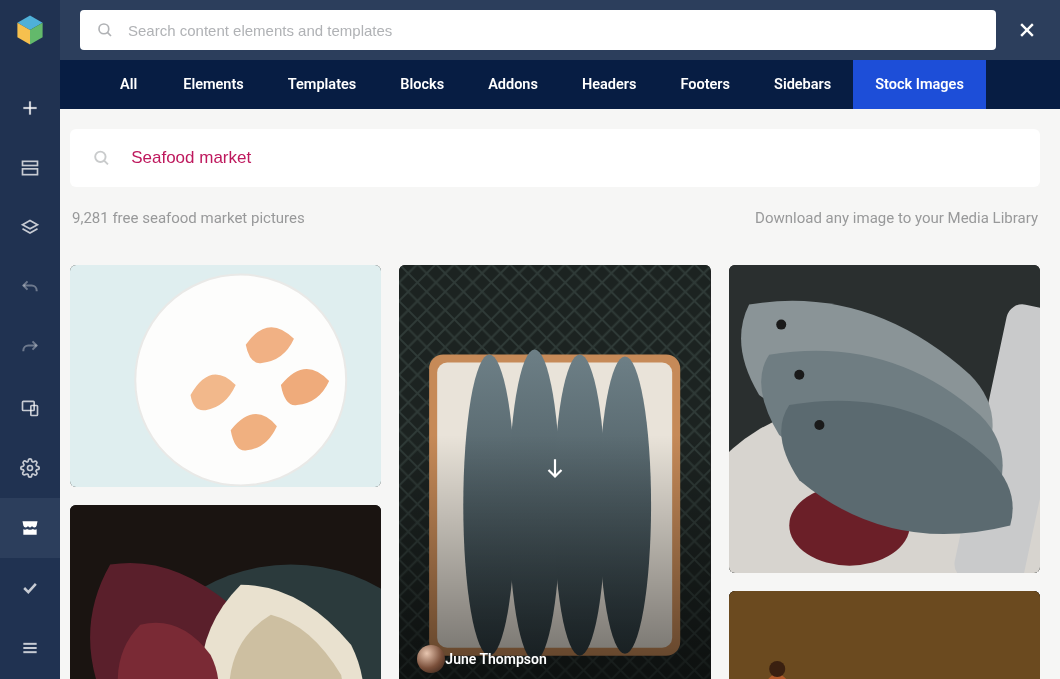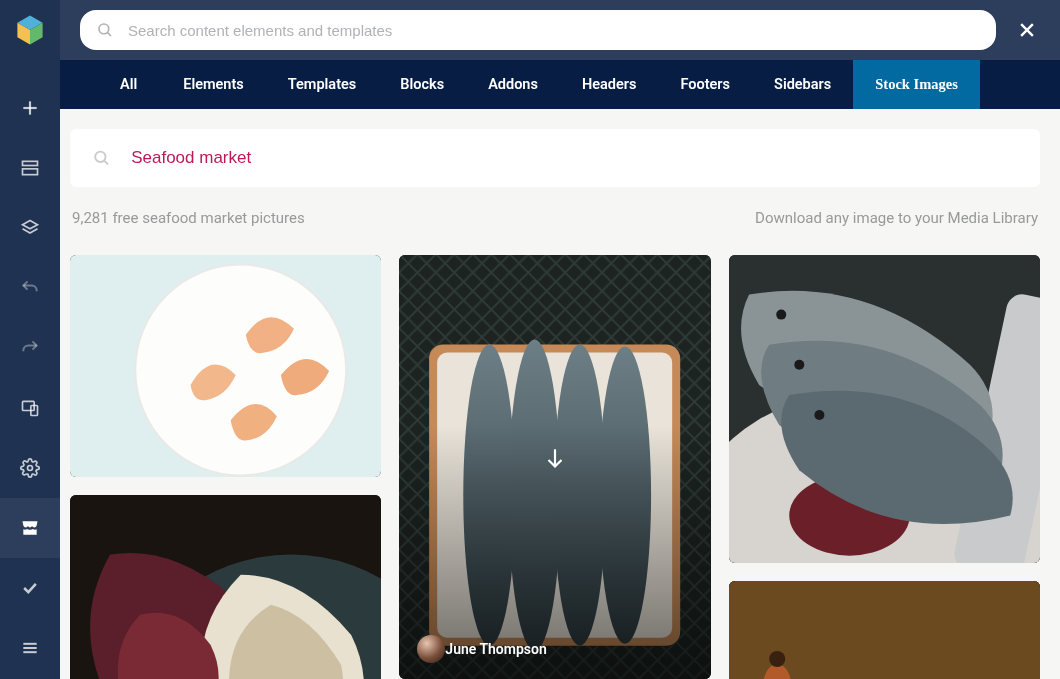--- a/index.html
+++ b/index.html
@@ -40,21 +40,21 @@
   height: 60px;
   background: #2C3E5C;
   display: flex;
   align-items: center;
   padding: 0 20px;
   gap: 18px;
 }
 .search-outer {
   flex: 1;
   background: #fff;
-  border-radius: 16px;
+  border-radius: 4px;
   height: 40px;
   display: flex;
   align-items: center;
   padding: 0 16px;
   color: #B0B2B5;
 }
 .search-outer svg { width: 18px; height: 18px; flex-shrink: 0; margin-right: 14px; }
 .search-outer input {
   border: none; outline: none; background: transparent;
   font-size: 15px; color: #333; width: 100%;
@@ -71,41 +71,41 @@
   padding-left: 36px;
 }
 .tab {
   padding: 0 22px;
   display: flex; align-items: center;
   color: #fff; font-size: 14.5px; font-weight: 600;
   cursor: pointer;
   white-space: nowrap;
 }
 .tab.tab-all { padding: 0 24px; }
-.tab.active { background: #0369a1; font-family: Liberation Serif, serif; }
+.tab.active { background: #1d4ed8; }
 
 .content { flex: 1; overflow: hidden; padding: 20px 20px 0 10px; }
 .inner-search {
   background: #fff;
   border-radius: 6px;
   height: 58px;
   display: flex; align-items: center;
   padding: 0 22px;
   color: #C9CBCC;
   margin-bottom: 22px;
 }
 .inner-search svg { width: 20px; height: 20px; margin-right: 20px; }
 .inner-search input {
   border: none; outline: none; background: transparent;
   font-size: 17px; color: #be185d; font-weight: 500; width: 100%;
 }
 
 .meta-row {
   display: flex; justify-content: space-between;
-  color: #98999a; font-size: 15px; margin-bottom: 28px;
+  color: #98999a; font-size: 15px; margin-bottom: 38px;
   padding: 0 2px;
 }
 
 .gallery { display: flex; gap: 18px; align-items: flex-start; }
 .col { display: flex; flex-direction: column; gap: 18px; flex: 1; min-width: 0; }
 
 .card { border-radius: 6px; overflow: hidden; position: relative; cursor: pointer; background:#222; }
 .card svg.bg { display: block; width: 100%; height: 100%; }
 
 

